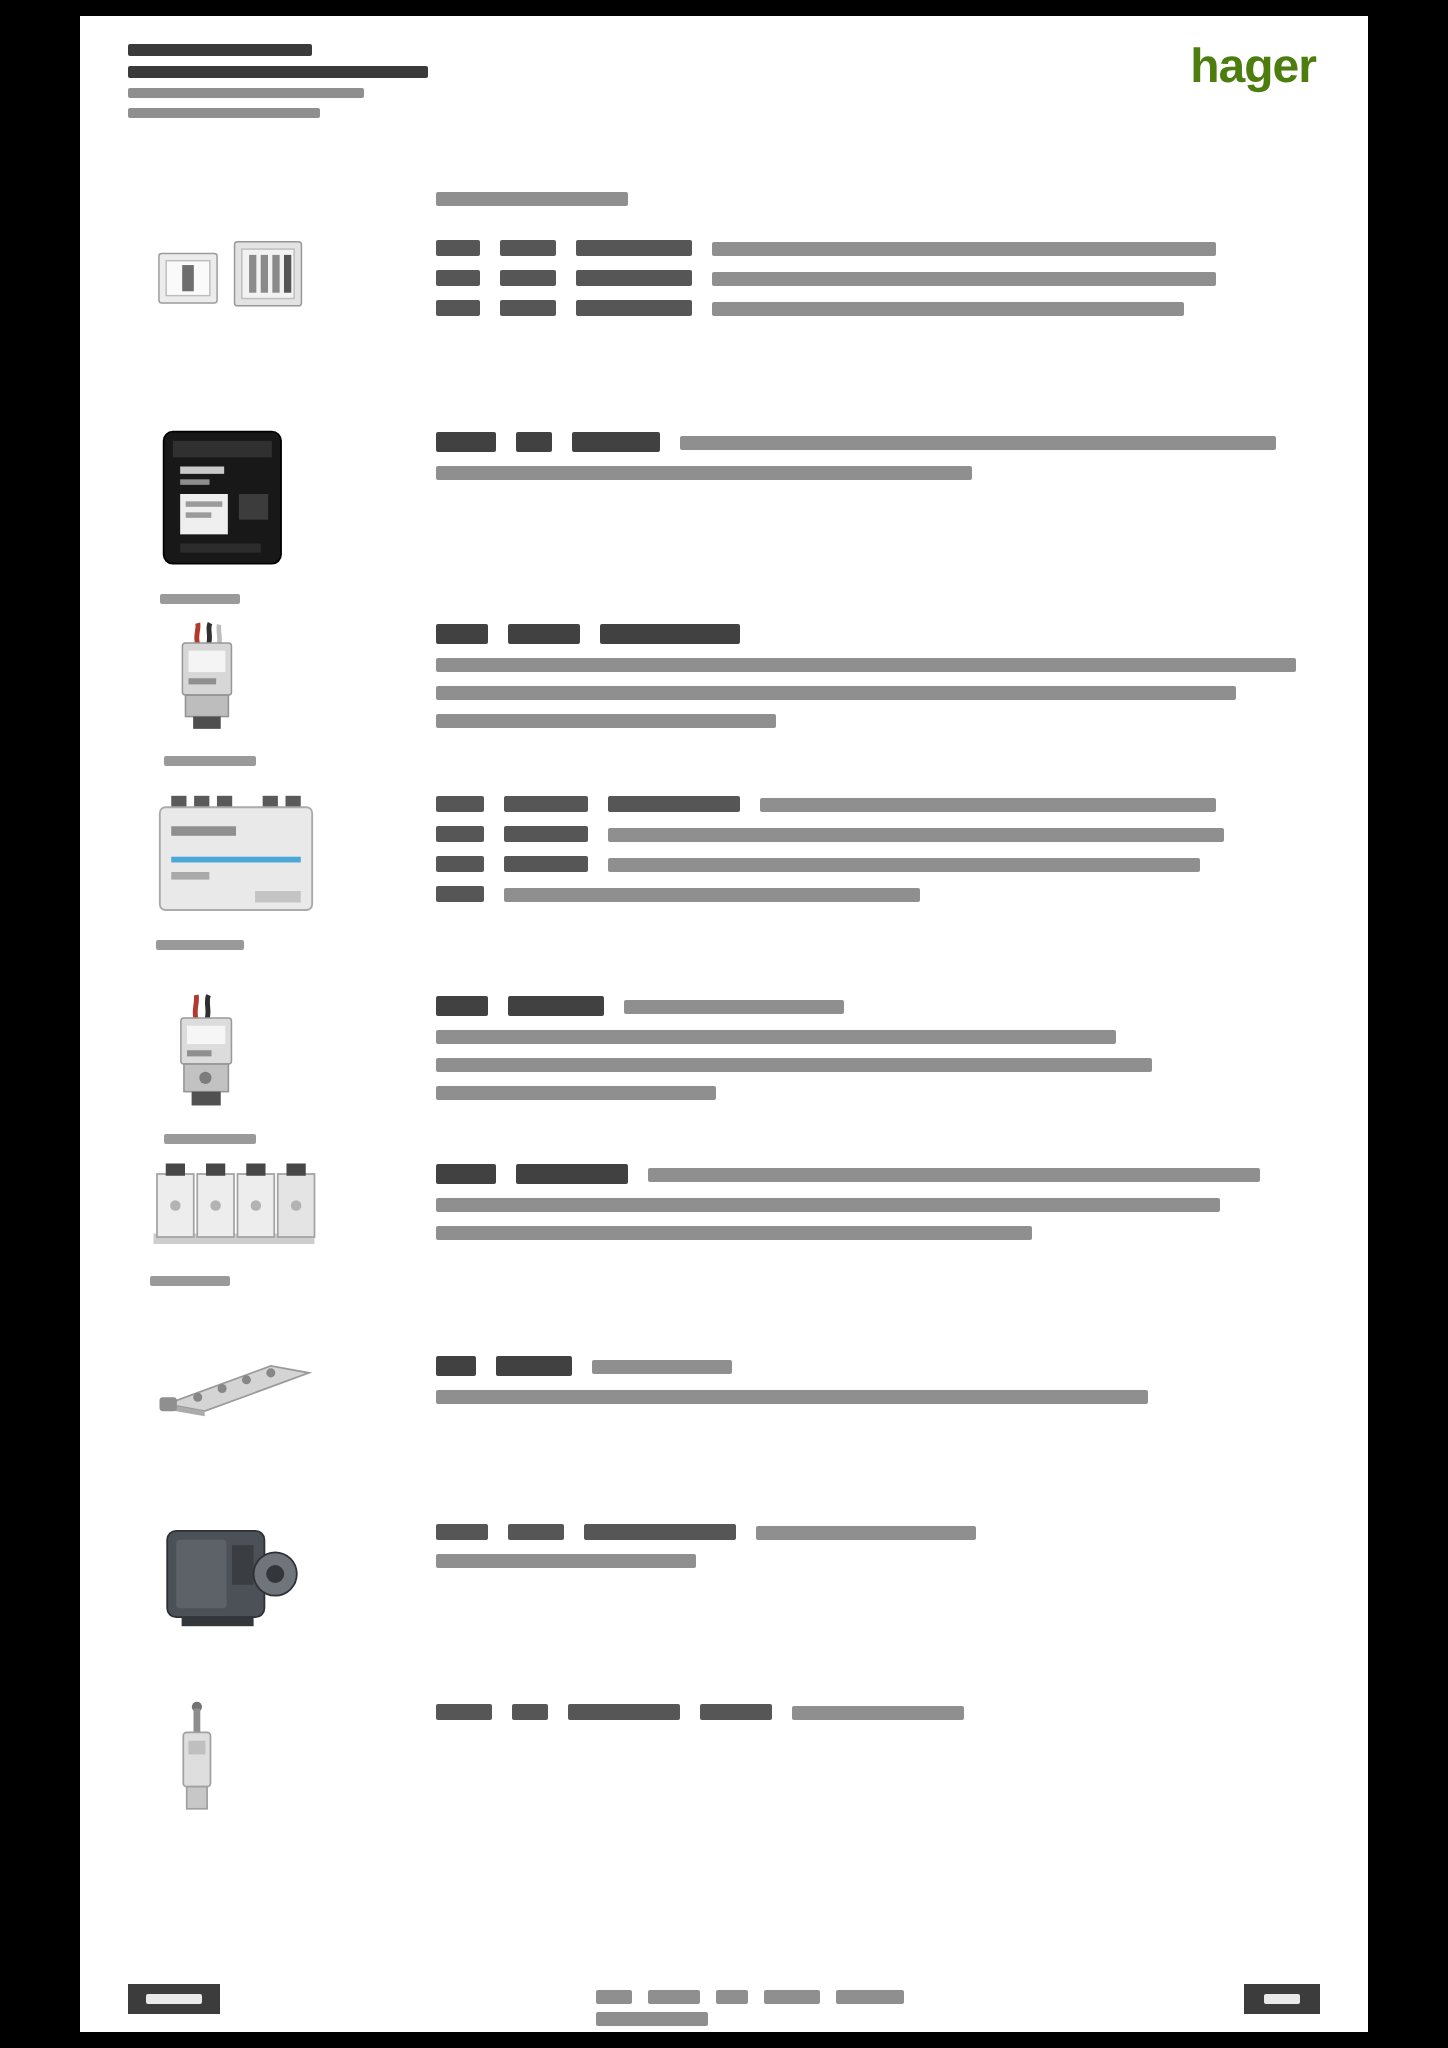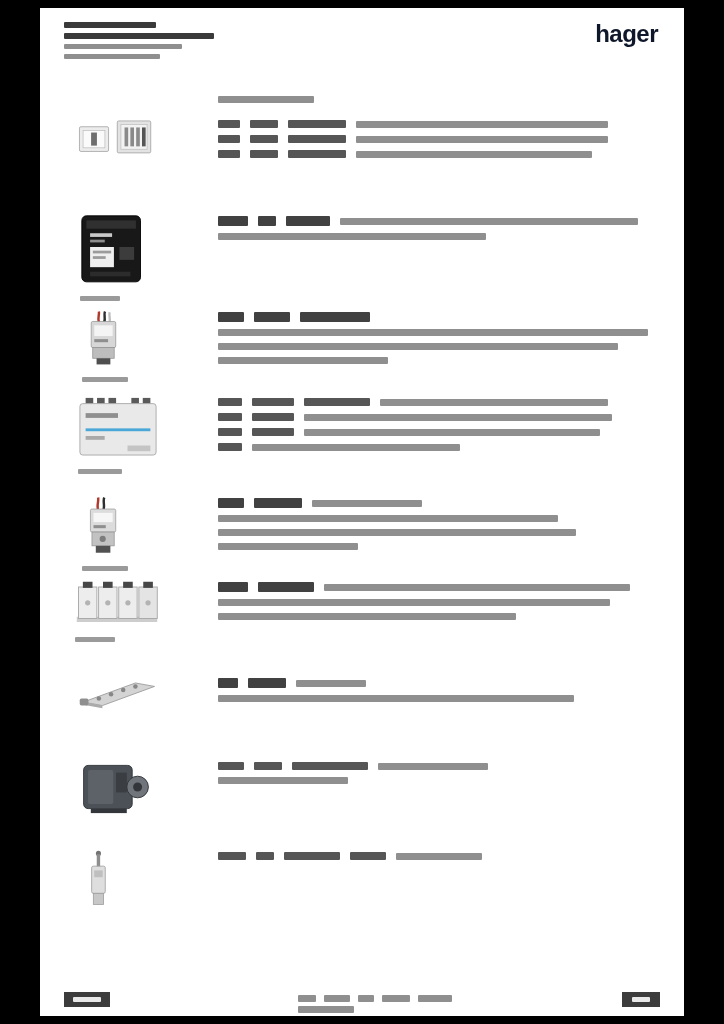--- a/index.html
+++ b/index.html
@@ -43,21 +43,21 @@
 
 <div class="canvas">
   <div class="page">
 
     <div class="hbars">
         <div class="tline"><span class="seg hd" style="width: 92px;"></span></div>
         <div class="tline"><span class="seg hd" style="width: 150px;"></span></div>
         <div class="tline"><span class="seg hg" style="width: 118px;"></span></div>
         <div class="tline"><span class="seg hg" style="width: 96px;"></span></div>
       </div>
-    <div class="logo" style="color: #0f172a;">hager</div>
+    <div class="logo" style="color: #4d7c0f;">hager</div>
 
     <div class="section-heading">
         <div class="tline"><span class="seg g" style="width: 96px;"></span></div>
       </div>
 
     <div class="row" style="top:110px">
       <div class="img-wrap" style="margin-left:18px">
         <svg width="80" viewBox="0 0 110 52">
           <rect x="2" y="12" width="40" height="34" rx="2" fill="#ececec" stroke="#9b9b9b"></rect>
           <rect x="7" y="17" width="30" height="24" fill="#fafafa" stroke="#bdbdbd"></rect>

